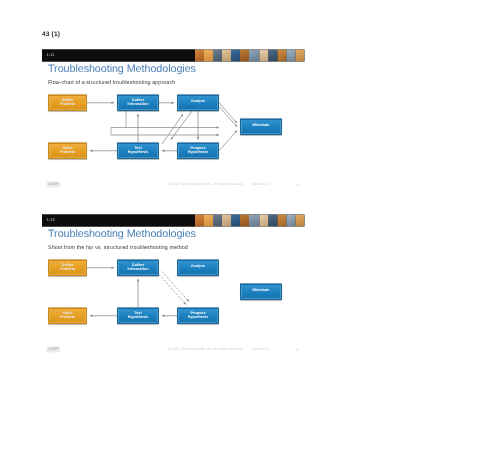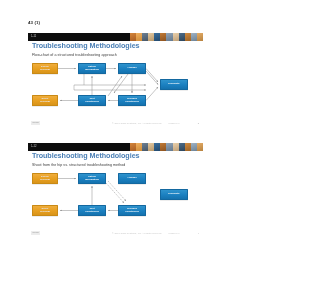--- a/index.html
+++ b/index.html
@@ -87,21 +87,21 @@
     position: relative;
     overflow: hidden;
   }
 
   
   .slide-title {
     position: absolute;
     left: 4px;
     top: 8px;
     font-size: 7.2px;
-    font-weight: bold;
+    font-weight: normal;
     color: #4a7fb5;
     letter-spacing: -0.05px;
     line-height: 10px;
     white-space: nowrap;
   }
 
   
   .slide-subtitle {
     position: absolute;
     left: 4px;

